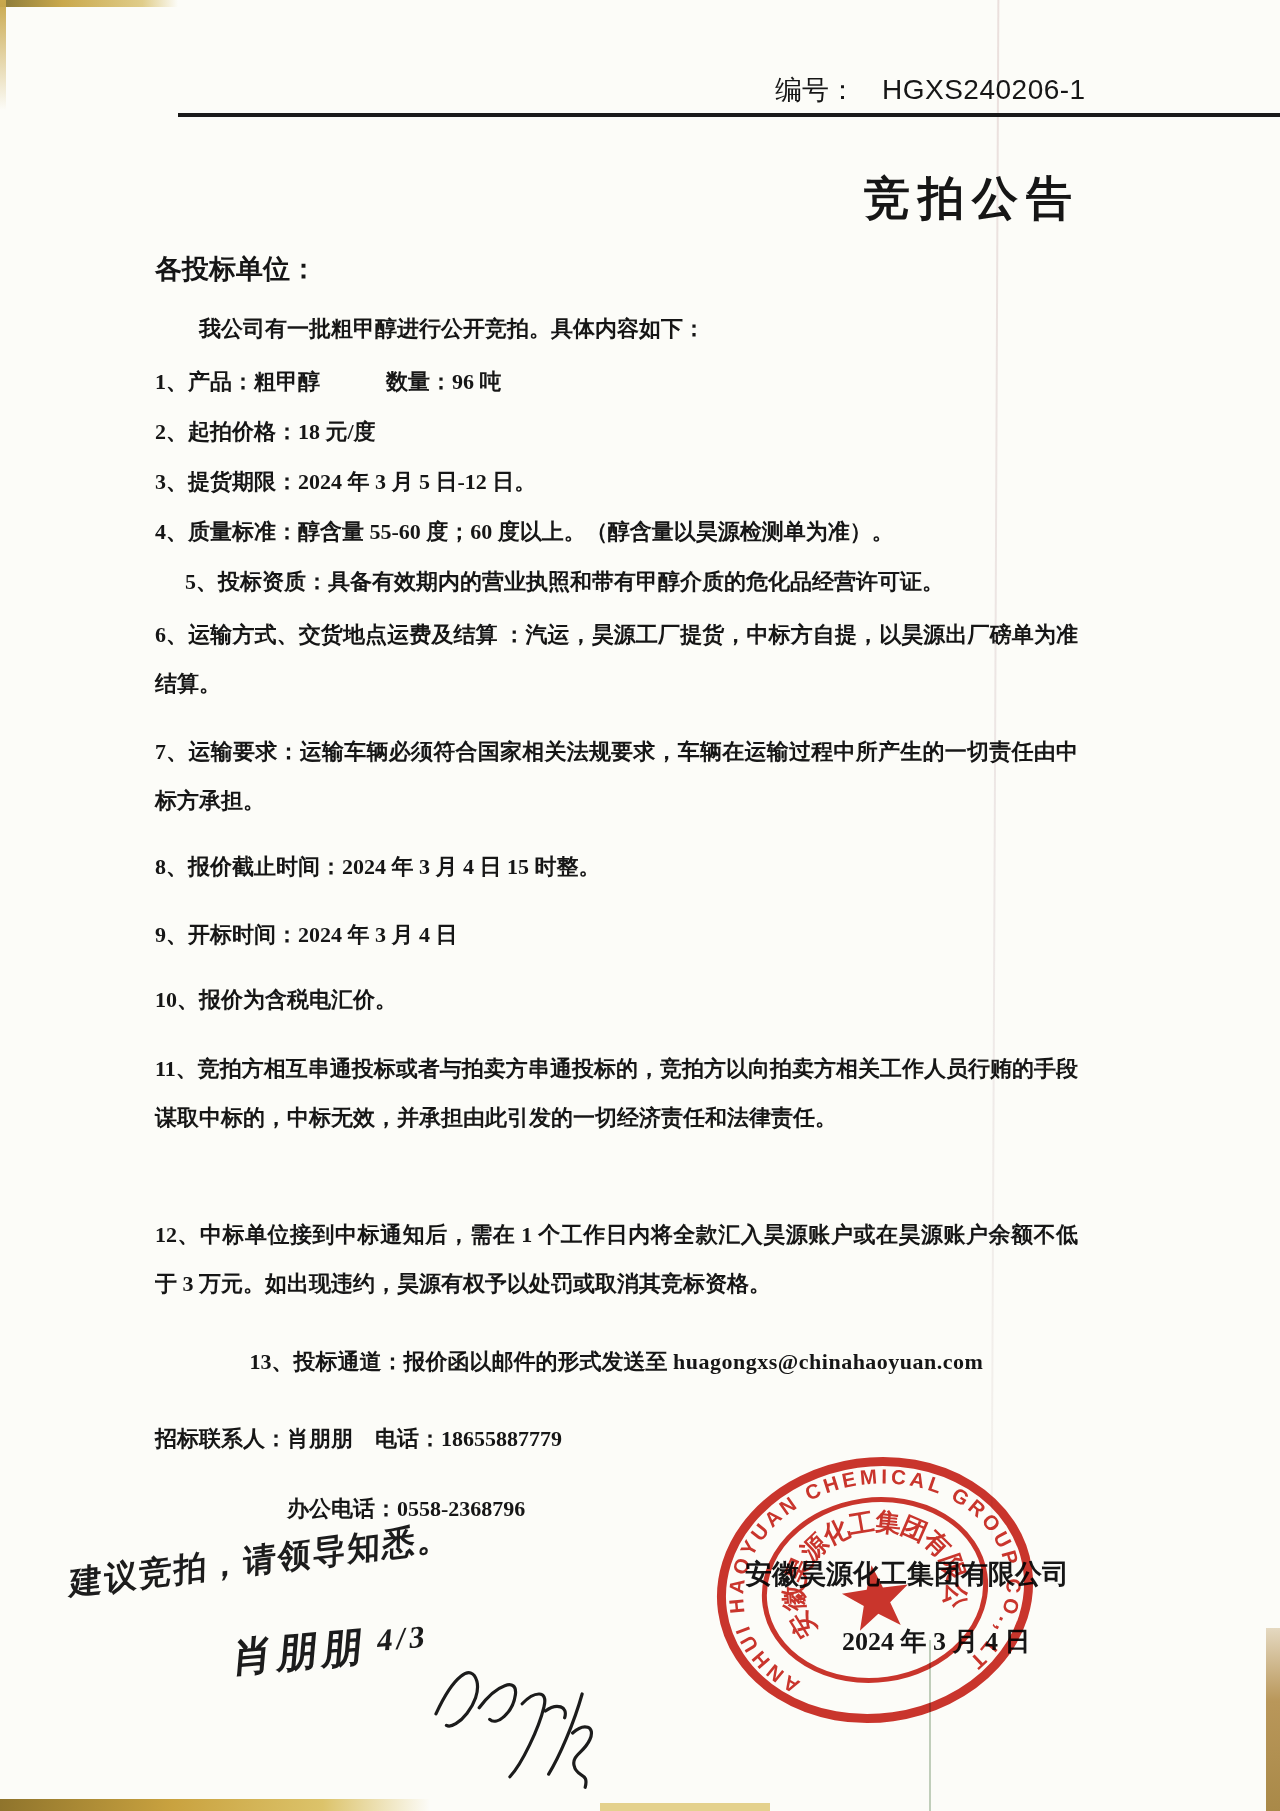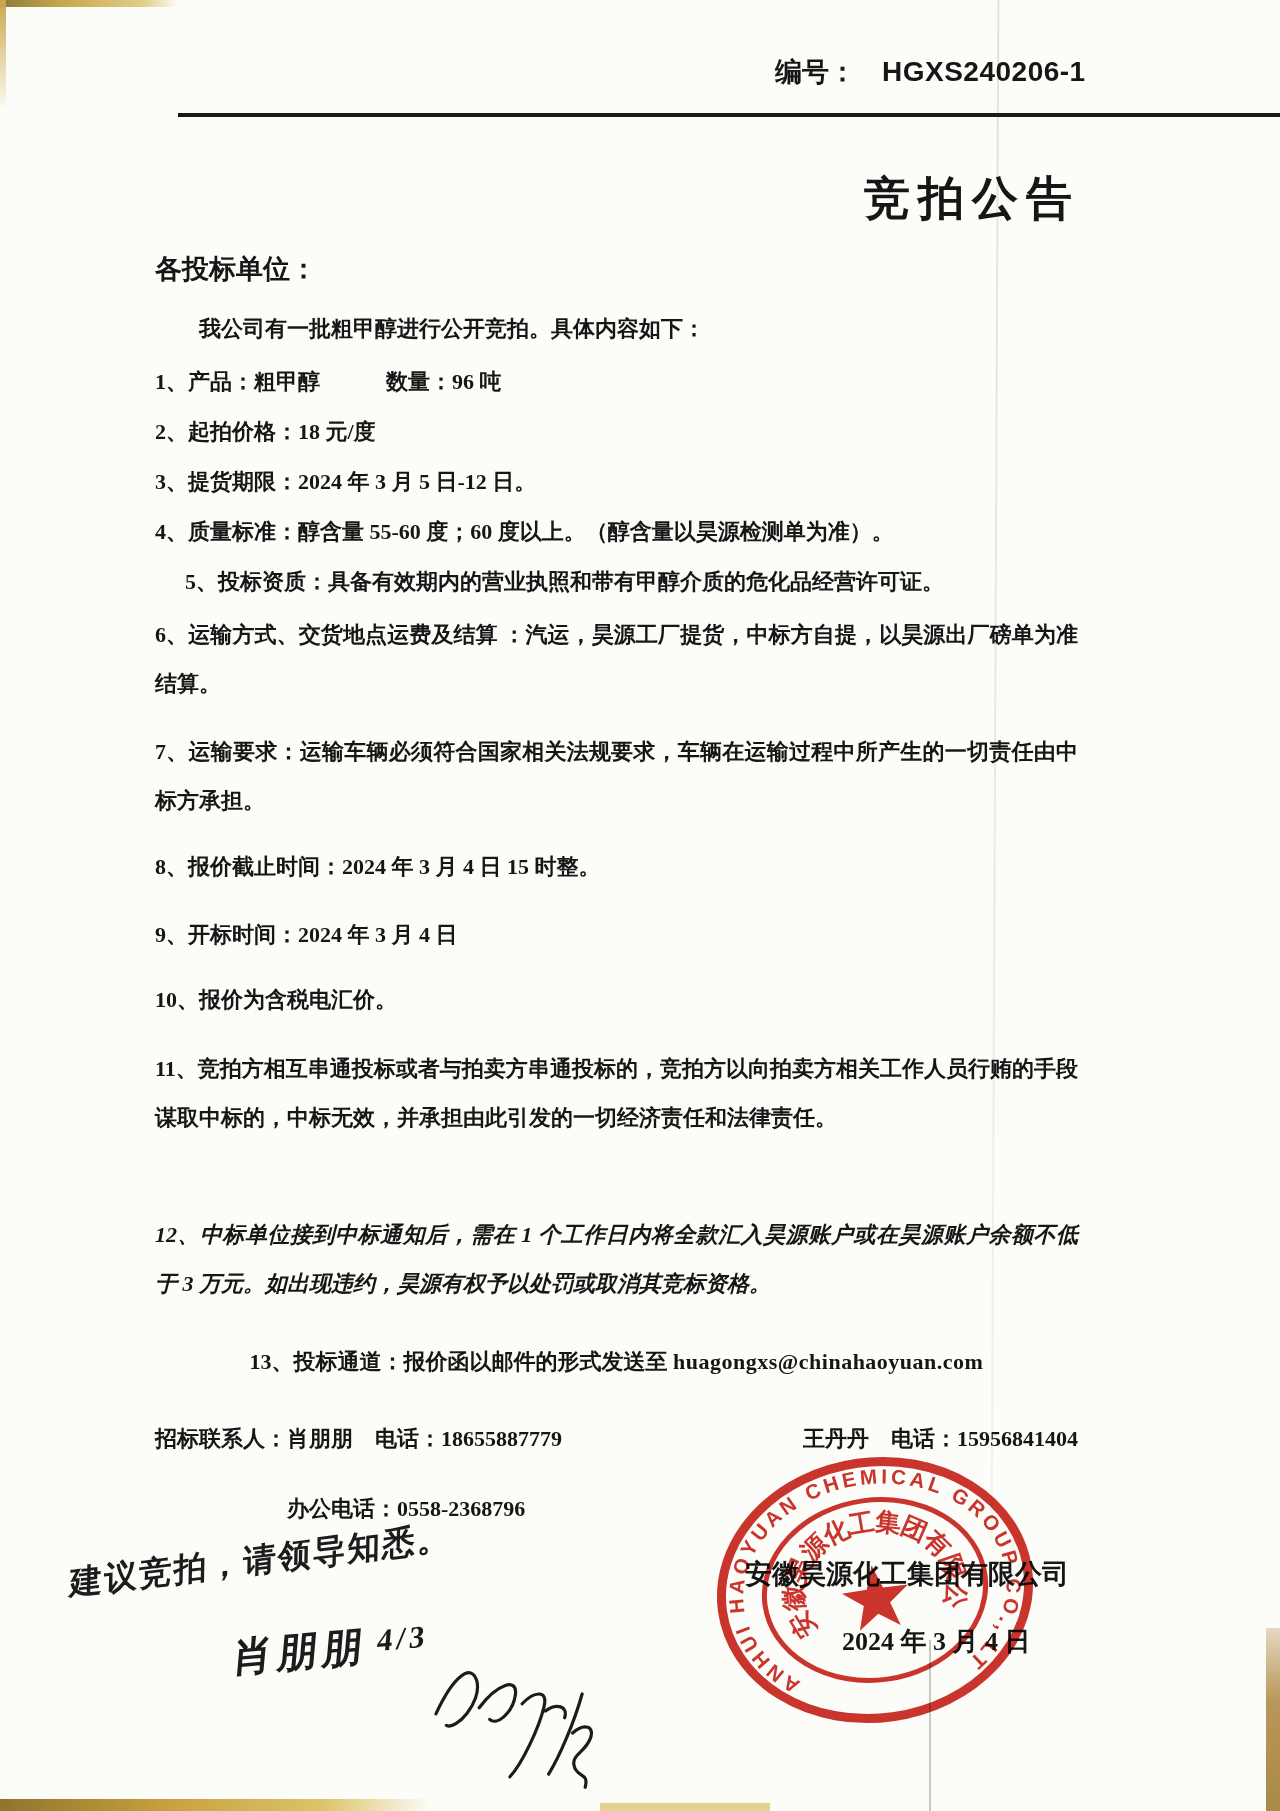--- a/index.html
+++ b/index.html
@@ -21,33 +21,33 @@
   .edge-bottom-1{left:0;top:1799px;width:430px;height:12px;
     background:linear-gradient(90deg,#8f742c,#c9a23f 40%,#dcc36a 75%,rgba(220,195,106,0));}
   .edge-bottom-2{left:600px;top:1803px;width:170px;height:8px;background:rgba(220,195,106,.75);}
   .edge-right-band{left:1266px;top:1628px;width:14px;height:183px;
     background:linear-gradient(180deg,rgba(185,151,90,.35),#b9975a 40%,#a98948);}
   .crease-main{left:994px;top:0;width:2px;height:1540px;
     background:linear-gradient(180deg,rgba(190,150,150,.28),rgba(170,140,150,.18) 60%,rgba(170,150,140,.10));
     transform:rotate(.25deg);}
   .crease-bottom{left:929px;top:1640px;width:2px;height:171px;background:rgba(120,150,110,.45);}
   
-  .doc-no{position:absolute;left:775px;top:50px;line-height:44px;font-size:27px;font-weight:700;}
+  .doc-no{position:absolute;left:775px;top:64px;line-height:52px;font-size:27px;font-weight:400;}
   .doc-no .code{font-family:"Liberation Sans","DejaVu Sans",sans-serif;font-size:28px;letter-spacing:.5px;margin-left:26px;}
   .head-rule{position:absolute;left:178px;right:0;top:113px;height:4px;background:#1a1a1a;}
   .doc-title{position:absolute;left:0;width:1080px;top:170px;text-align:right;
     font-size:46px;font-weight:700;letter-spacing:8px;line-height:58px;}
   
   .line{position:absolute;left:155px;width:923px;font-size:22px;font-weight:600;line-height:49px;}
   .just{text-align:justify;text-justify:inter-ideograph;}
   .salutation{top:245px;font-size:27px;}
   .intro{top:304px;text-indent:2em;}
   .i1{top:357px;} .i2{top:407px;} .i3{top:457px;} .i4{top:507px;} .i5{top:557px;margin-left:30px;}
   .i6{top:610px;} .i7{top:727px;} .i8{top:842px;} .i9{top:910px;} .i10{top:975px;}
-  .i11{top:1044px;} .i12{top:1210px;font-style:italic;} .i13{top:1337px;text-align:center;}
+  .i11{top:1044px;} .i12{top:1210px;} .i13{top:1337px;text-align:center;}
   .email{font-weight:700;letter-spacing:.5px;}
   .contacts{top:1414px;display:flex;justify-content:space-between;}
   .office{left:287px;top:1484px;width:auto;}
   
   .company-line{position:absolute;left:745px;top:1554px;font-size:27px;font-weight:600;line-height:40px;z-index:3;}
   .date-line{position:absolute;left:842px;top:1622px;font-size:26px;font-weight:600;line-height:40px;z-index:3;}
   
   .stamp{position:absolute;left:705px;top:1443px;width:340px;height:300px;z-index:4;
     mix-blend-mode:multiply;opacity:.93;}
   .stamp text{font-family:"Liberation Sans","DejaVu Sans",sans-serif;}
@@ -91,21 +91,20 @@
 <div class="line i9">9、开标时间：2024 年 3 月 4 日</div>
 <div class="line i10">10、报价为含税电汇价。</div>
 <div class="line i11 just">11、竞拍方相互串通投标或者与拍卖方串通投标的，竞拍方以向拍卖方相关工作人员行贿的手段谋取中标的，中标无效，并承担由此引发的一切经济责任和法律责任。</div>
 <div class="line i12 just">12、中标单位接到中标通知后，需在 1 个工作日内将全款汇入昊源账户或在昊源账户余额不低于 3 万元。如出现违约，昊源有权予以处罚或取消其竞标资格。</div>
 <div class="line i13">
   <span>13、投标通道：报价函以邮件的形式发送至 </span><span class="email">huagongxs@chinahaoyuan.com</span>
 </div>
 
 <div class="line contacts">
   <span>招标联系人：肖朋朋　电话：18655887779</span>
-  <span>王丹丹　电话：15956841404</span>
 </div>
 <div class="line office">办公电话：0558-2368796</div>
 
 <div class="company-line">安徽昊源化工集团有限公司</div>
 <div class="date-line">2024 年 3 月 4 日</div>
 
 <svg class="stamp" viewBox="0 0 340 300" xmlns="http://www.w3.org/2000/svg">
   <g transform="rotate(-8 170 147)" fill="none" stroke="#c8251d">
     <ellipse cx="170" cy="147" rx="154" ry="128" stroke-width="9"></ellipse>
     <ellipse cx="170" cy="147" rx="111" ry="90" stroke-width="5"></ellipse>

